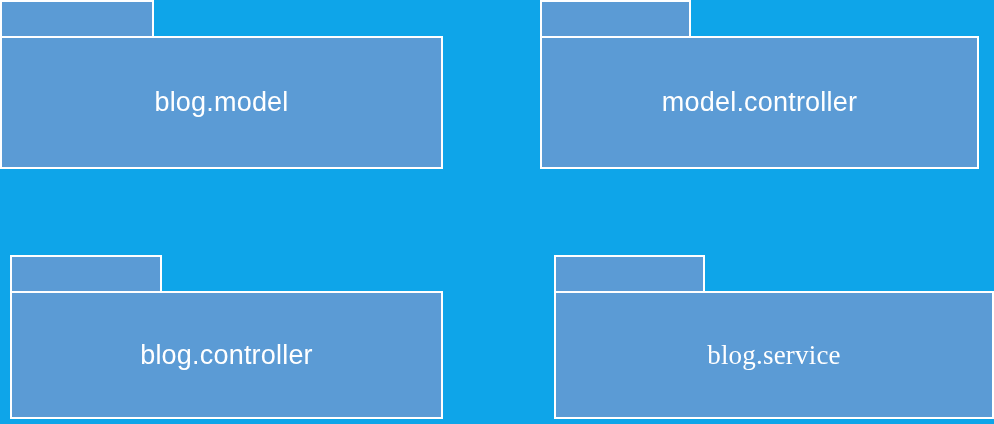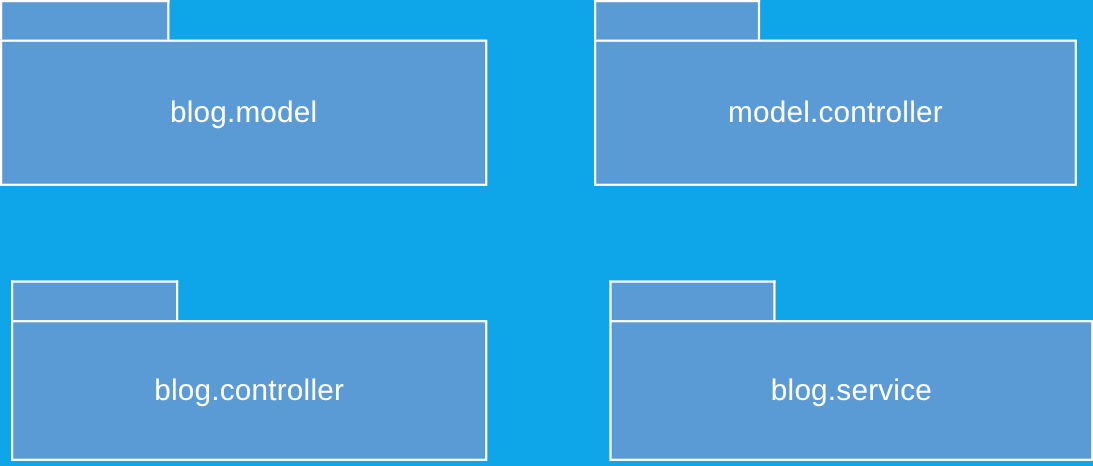--- a/index.html
+++ b/index.html
@@ -56,21 +56,21 @@
   #pkg-controller .pkg-body { left: 0px; top: 36px; width: 439px; height: 133px; }
 
   
   #pkg-repository { left: 10px;  top: 255px; }
   #pkg-repository .pkg-tab  { left: 0px; top: 0px;   width: 152px; height: 38px; }
   #pkg-repository .pkg-body { left: 0px; top: 36px; width: 433px; height: 128px; }
 
   
   #pkg-service    { left: 554px; top: 255px; }
   #pkg-service    .pkg-tab  { left: 0px; top: 0px;   width: 151px; height: 38px; }
-  #pkg-service    .pkg-body { left: 0px; top: 36px; width: 440px; height: 128px; }
+  #pkg-service    .pkg-body { left: 0px; top: 36px; width: 440px; height: 128px; font-family: Liberation Serif, serif; }
 </style>
 </head>
 <body>
 
 <div id="canvas">
 
   <div class="package" id="pkg-model">
     <div class="pkg-tab"></div>
     <div class="pkg-body">
       <span class="pkg-label">blog.model</span>

